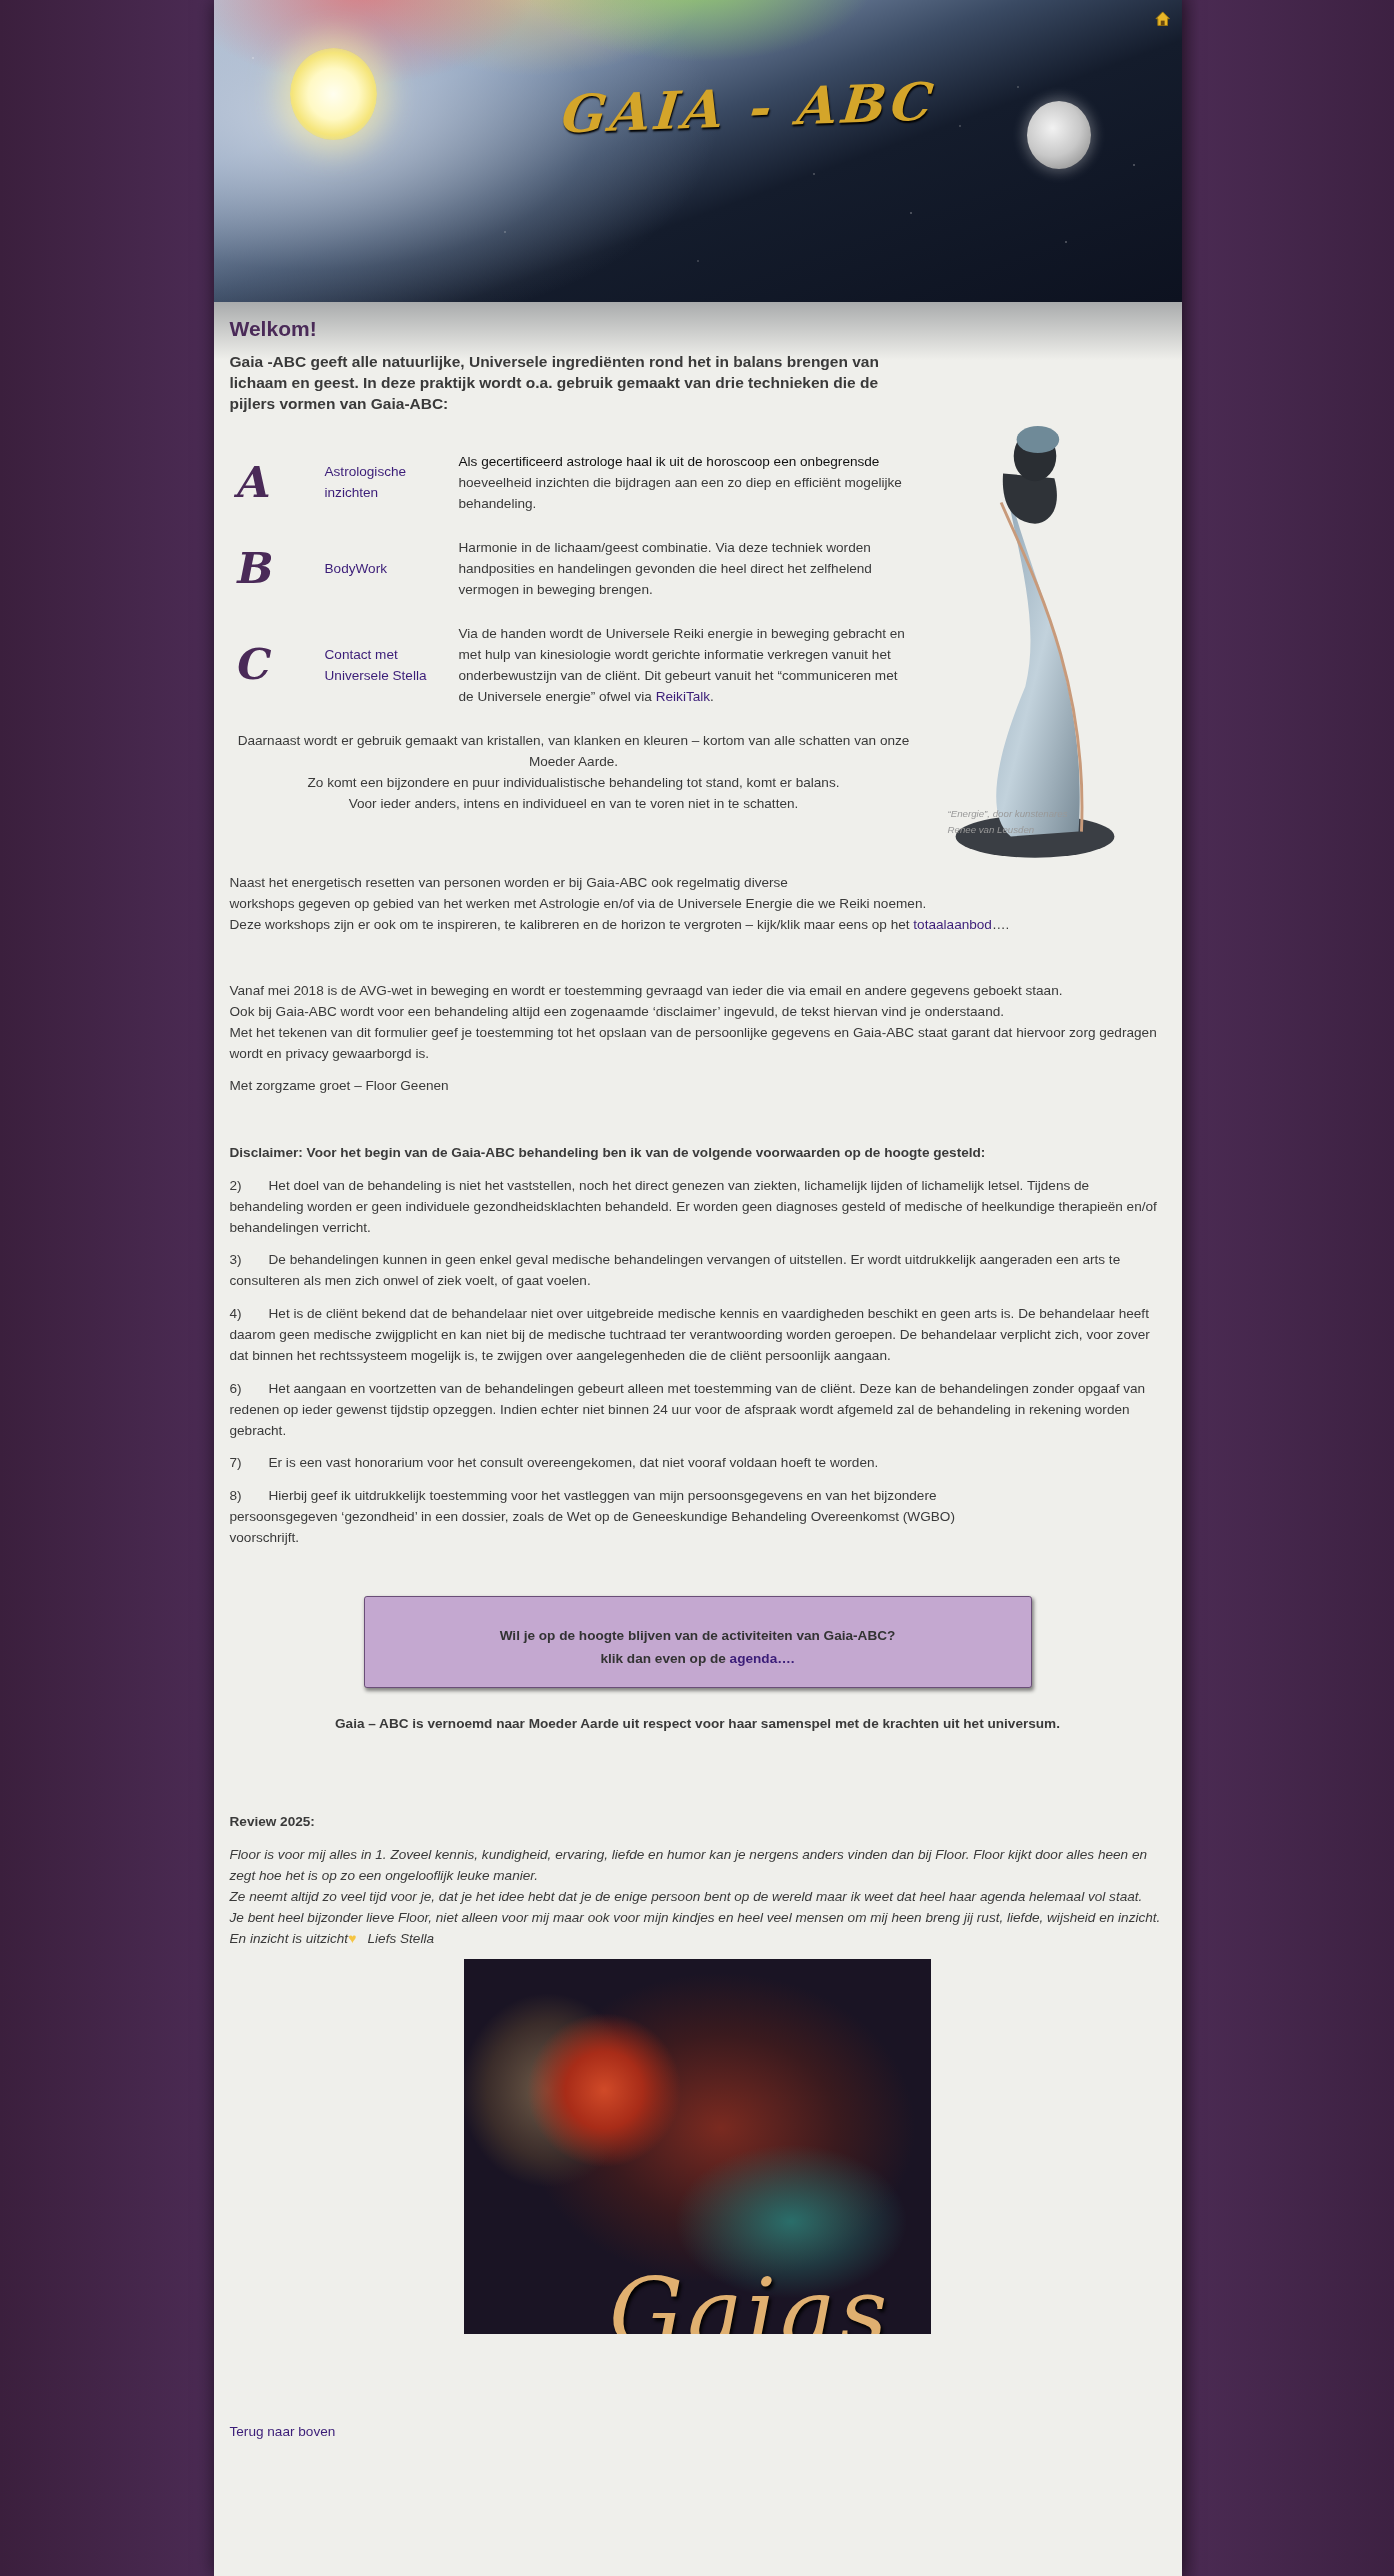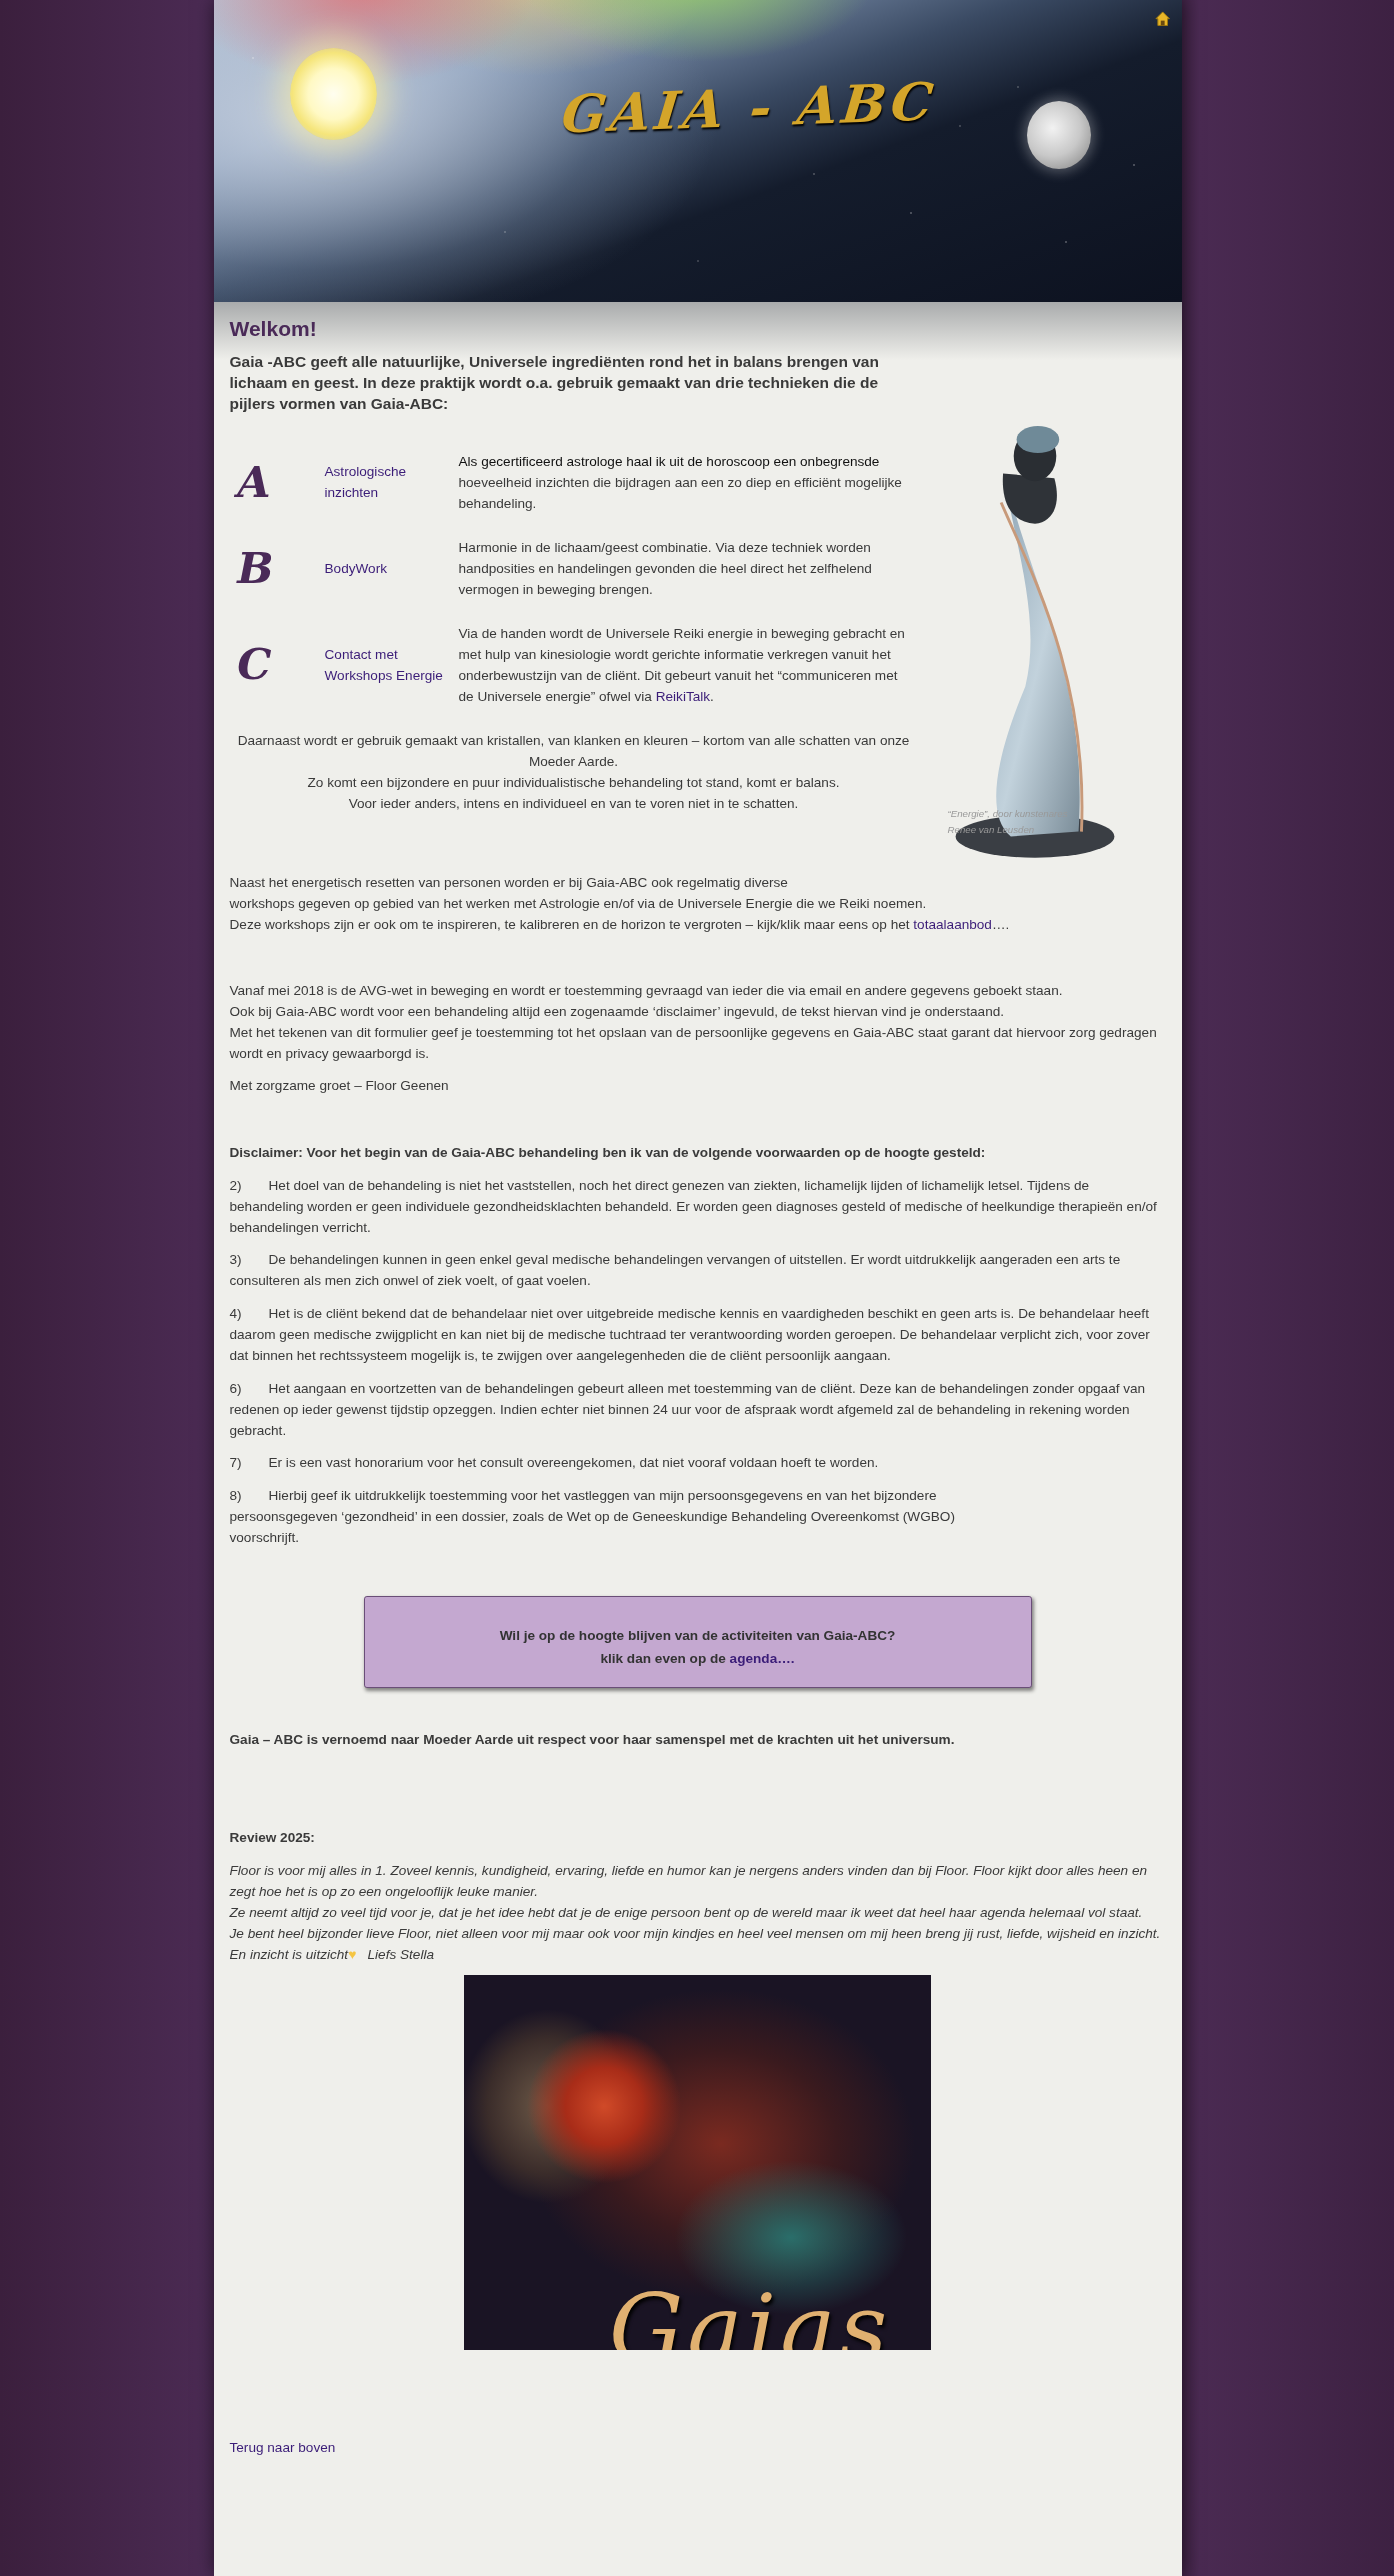--- a/index.html
+++ b/index.html
@@ -167,23 +167,23 @@
     border-radius: 2.9px;
     box-shadow: 1.9px 2.9px 3.9px rgba(0,0,0,0.45);
     text-align: center;
     padding: 27px 0 17.4px;
     font-weight: bold;
     color: #333;
     line-height: 23px;
   }
   .cta a { color: #3b1d78; text-decoration: none; }
   .tagline {
-    text-align: left;
-    font-weight: bold;
-    margin-top: 41px;
+    text-align: center;
+    font-weight: bold;
+    margin-top: 25px;
   }
   .review-title { font-weight: bold; margin-top: 77px; margin-bottom: 11.6px; }
   .review { font-style: italic; }
   .heart { color: #f5c542; font-style: normal; }
   .gaia-image {
     display: block;
     margin: 9.7px auto 0;
     width: 467px; height: 375px;
     position: relative;
     overflow: hidden;
@@ -253,21 +253,21 @@
           <div class="ptitle"><a href="#">Astrologische inzichten</a></div>
           <div class="ptext"><span style="color:#111">Als gecertificeerd astrologe haal ik uit de horoscoop een onbegrensde</span><span> hoeveelheid inzichten die bijdragen aan een zo diep en efficiënt mogelijke behandeling.</span></div>
         </div>
         <div class="pillar">
           <div class="letter">B</div>
           <div class="ptitle"><a href="#">BodyWork</a></div>
           <div class="ptext">Harmonie in de lichaam/geest combinatie. Via deze techniek worden handposities en handelingen gevonden die heel direct het zelfhelend vermogen in beweging brengen.</div>
         </div>
         <div class="pillar">
           <div class="letter">C</div>
-          <div class="ptitle"><a href="#">Contact met Workshops Energie</a></div>
+          <div class="ptitle"><a href="#">Contact met Universele Stella</a></div>
           <div class="ptext"><span>Via de handen wordt de Universele Reiki energie in beweging gebracht en met hulp van kinesiologie wordt gerichte informatie verkregen vanuit het onderbewustzijn van de cliënt. Dit gebeurt vanuit het “communiceren met de Universele energie” ofwel via </span><a href="#">ReikiTalk</a><span>.</span></div>
         </div>
       </div>
 
       <div class="center-block">
         <div>Daarnaast wordt er gebruik gemaakt van kristallen, van klanken en kleuren – kortom van alle schatten van onze Moeder Aarde.</div>
         <div>Zo komt een bijzondere en puur individualistische behandeling tot stand, komt er balans.</div>
         <div>Voor ieder anders, intens en individueel en van te voren niet in te schatten.</div>
       </div>
     </div>

